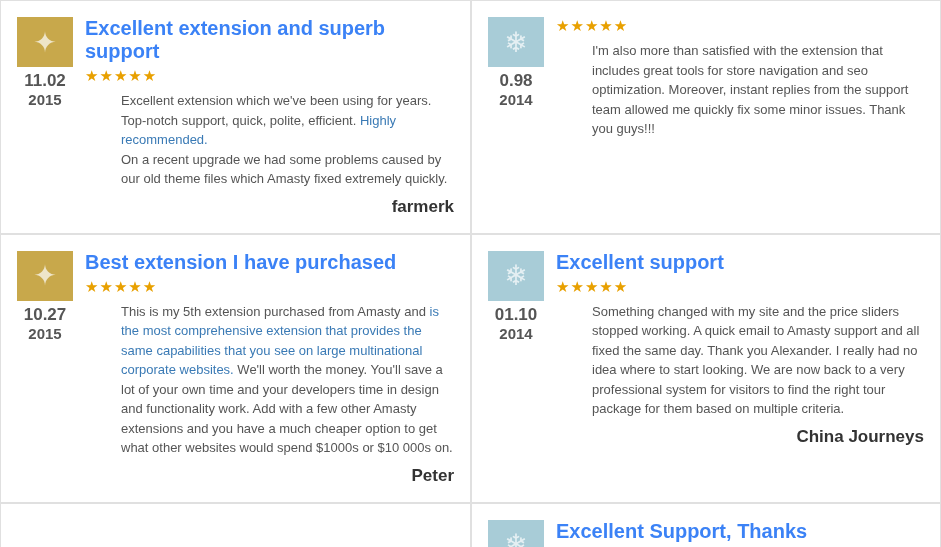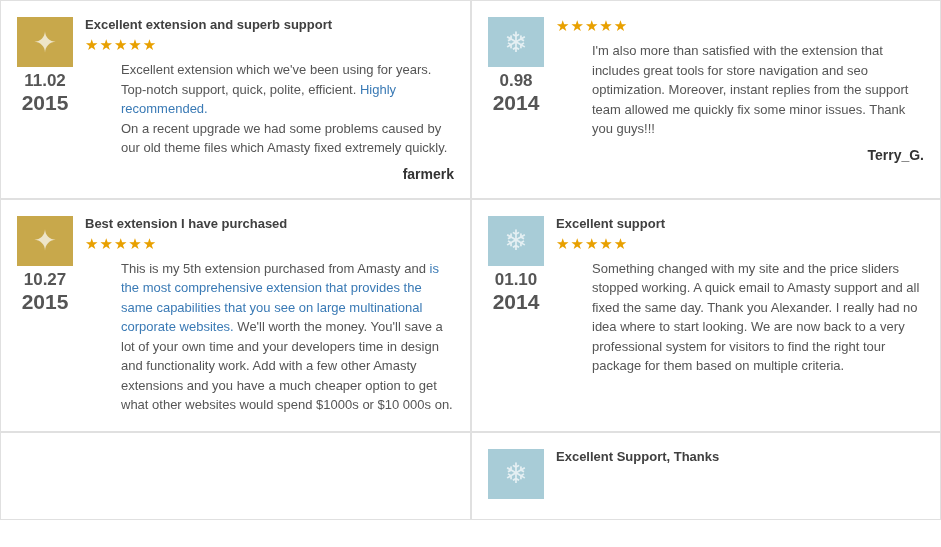--- a/index.html
+++ b/index.html
@@ -39,52 +39,52 @@
       background: #a8ccd7;
     }
     .date-month-day {
       font-size: 17px;
       font-weight: bold;
       color: #555;
       line-height: 1.2;
       text-align: center;
     }
     .date-year {
-      font-size: 21px;
+      font-size: 15px;
       font-weight: bold;
       color: #555;
       text-align: left;
     }
     .review-content {
       flex: 1;
     }
     .review-title {
-      font-size: 13px;
+      font-size: 20px;
       font-weight: bold;
-      color: #404040;
+      color: #3b82f6;
       margin-bottom: 4px;
     }
     .stars {
       color: #e8a000;
       font-size: 15px;
       margin-bottom: 6px;
       letter-spacing: 1px;
     }
     .review-text {
       color: #555;
       line-height: 1.5;
       font-size: 13px;
       margin-left: 36px;
     }
     .reviewer-name {
       text-align: right;
       font-weight: bold;
       color: #333;
       margin-top: 8px;
-      font-size: 14px;
+      font-size: 17px;
     }
     .date-col {
       display: flex;
       flex-direction: column;
       align-items: center;
     }
   </style>
 </head>
 <body>
 
@@ -114,55 +114,56 @@
         <span style="color:#fff; font-size:28px; opacity:0.7;">❄</span>
       </div>
       <div class="date-month-day">0.98</div>
       <div class="date-year">2014</div>
     </div>
     <div class="review-content">
       <div class="stars">★★★★★</div>
       <div class="review-text">
         I'm also more than satisfied with the extension that includes great tools for store navigation and seo optimization. Moreover, instant replies from the support team allowed me quickly fix some minor issues. Thank you guys!!!
       </div>
-      <div class="reviewer-name">Terry_G.</div>
     </div>
   </div>
 
   <div class="review-card" style="border-bottom: 1px solid #e0e0e0;">
     <div class="date-col">
       <div class="date-icon" style="background:#c8a84b;">
         <span style="color:#fff; font-size:28px; opacity:0.7;">✦</span>
       </div>
       <div class="date-month-day">10.27</div>
       <div class="date-year">2015</div>
     </div>
     <div class="review-content">
       <div class="review-title">Best extension I have purchased</div>
       <div class="stars">★★★★★</div>
       <div class="review-text">
         This is my 5th extension purchased from Amasty and <span style="color:#3a7ab5;">is the most comprehensive extension that provides the same capabilities that you see on large multinational corporate websites.</span> We'll worth the money. You'll save a lot of your own time and your developers time in design and functionality work. Add with a few other Amasty extensions and you have a much cheaper option to get what other websites would spend $1000s or $10 000s on.
       </div>
+      <div class="reviewer-name">Peter</div>
     </div>
   </div>
 
   <div class="review-card" style="border-bottom: 1px solid #e0e0e0; border-left: 1px solid #e0e0e0;">
     <div class="date-col">
       <div class="date-icon light-blue">
         <span style="color:#fff; font-size:28px; opacity:0.7;">❄</span>
       </div>
       <div class="date-month-day">01.10</div>
       <div class="date-year">2014</div>
     </div>
     <div class="review-content">
       <div class="review-title">Excellent support</div>
       <div class="stars">★★★★★</div>
       <div class="review-text">
         Something changed with my site and the price sliders stopped working. A quick email to Amasty support and all fixed the same day. Thank you Alexander. I really had no idea where to start looking. We are now back to a very professional system for visitors to find the right tour package for them based on multiple criteria.
       </div>
+      <div class="reviewer-name">China Journeys</div>
     </div>
   </div>
 
   <div class="review-card" style="min-height: 60px;">
   </div>
 
   <div class="review-card" style="border-left: 1px solid #e0e0e0; min-height: 60px; overflow: hidden;">
     <div class="date-col">
       <div class="date-icon light-blue">
         <span style="color:#fff; font-size:28px; opacity:0.7;">❄</span>

